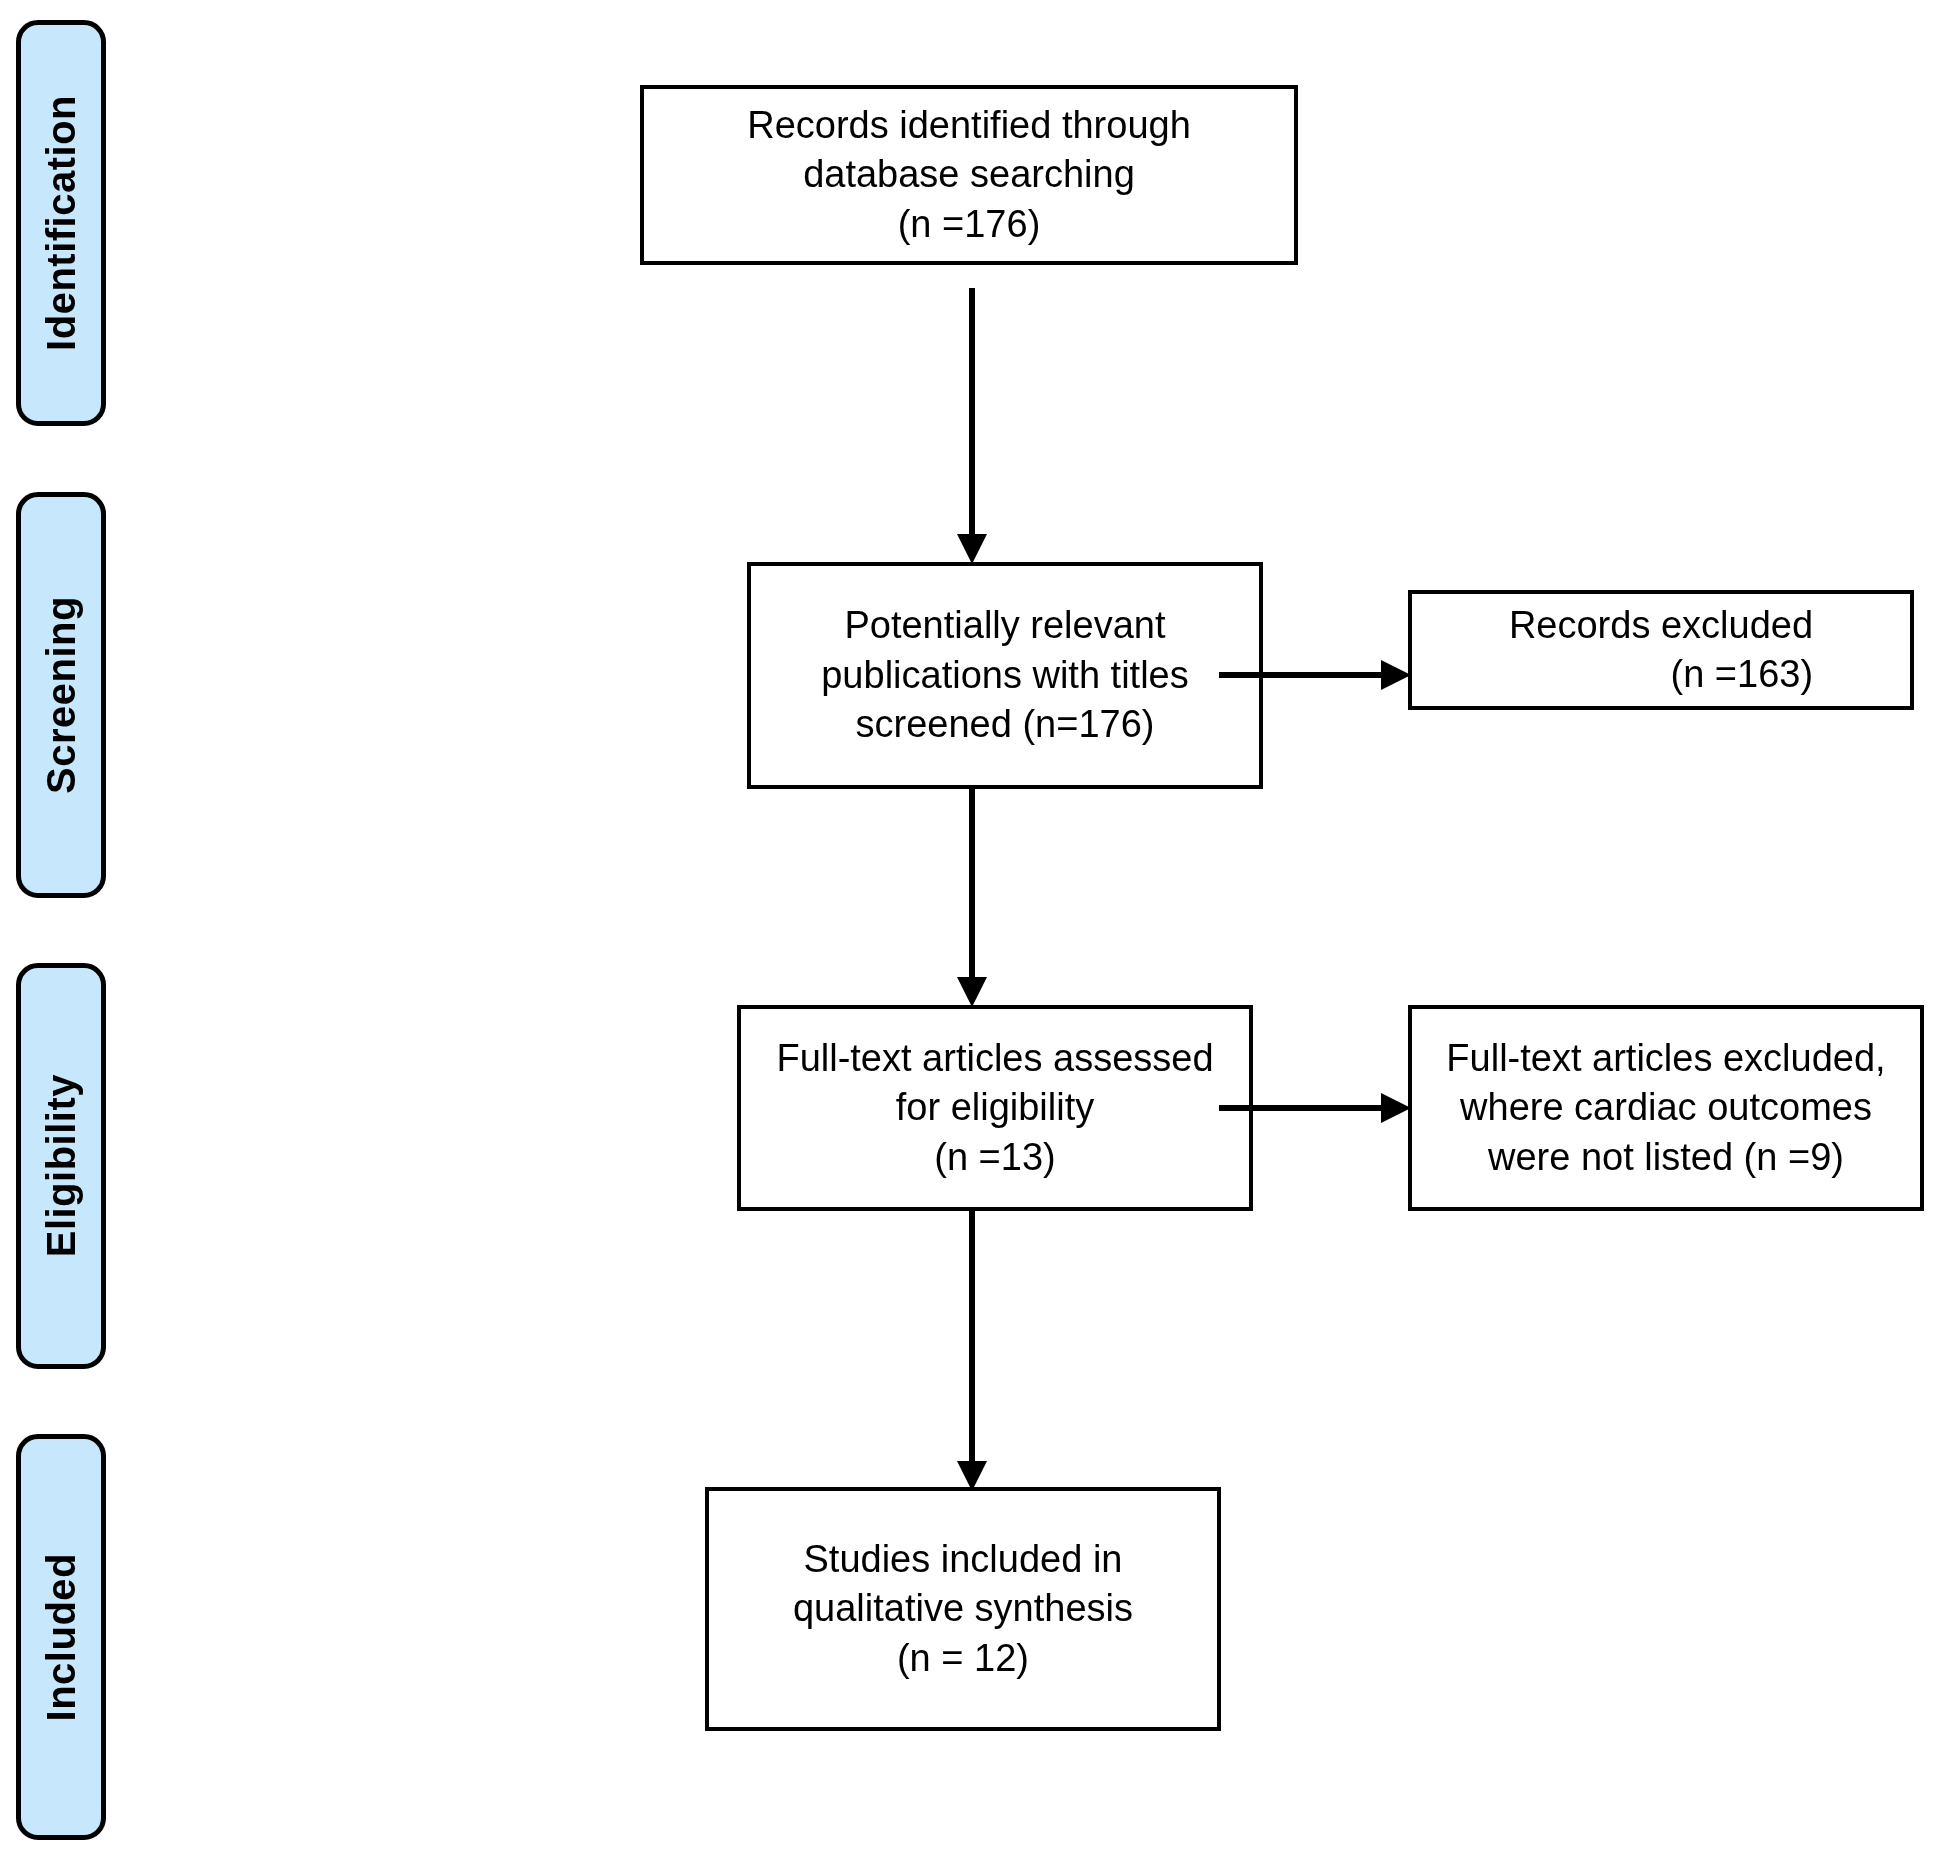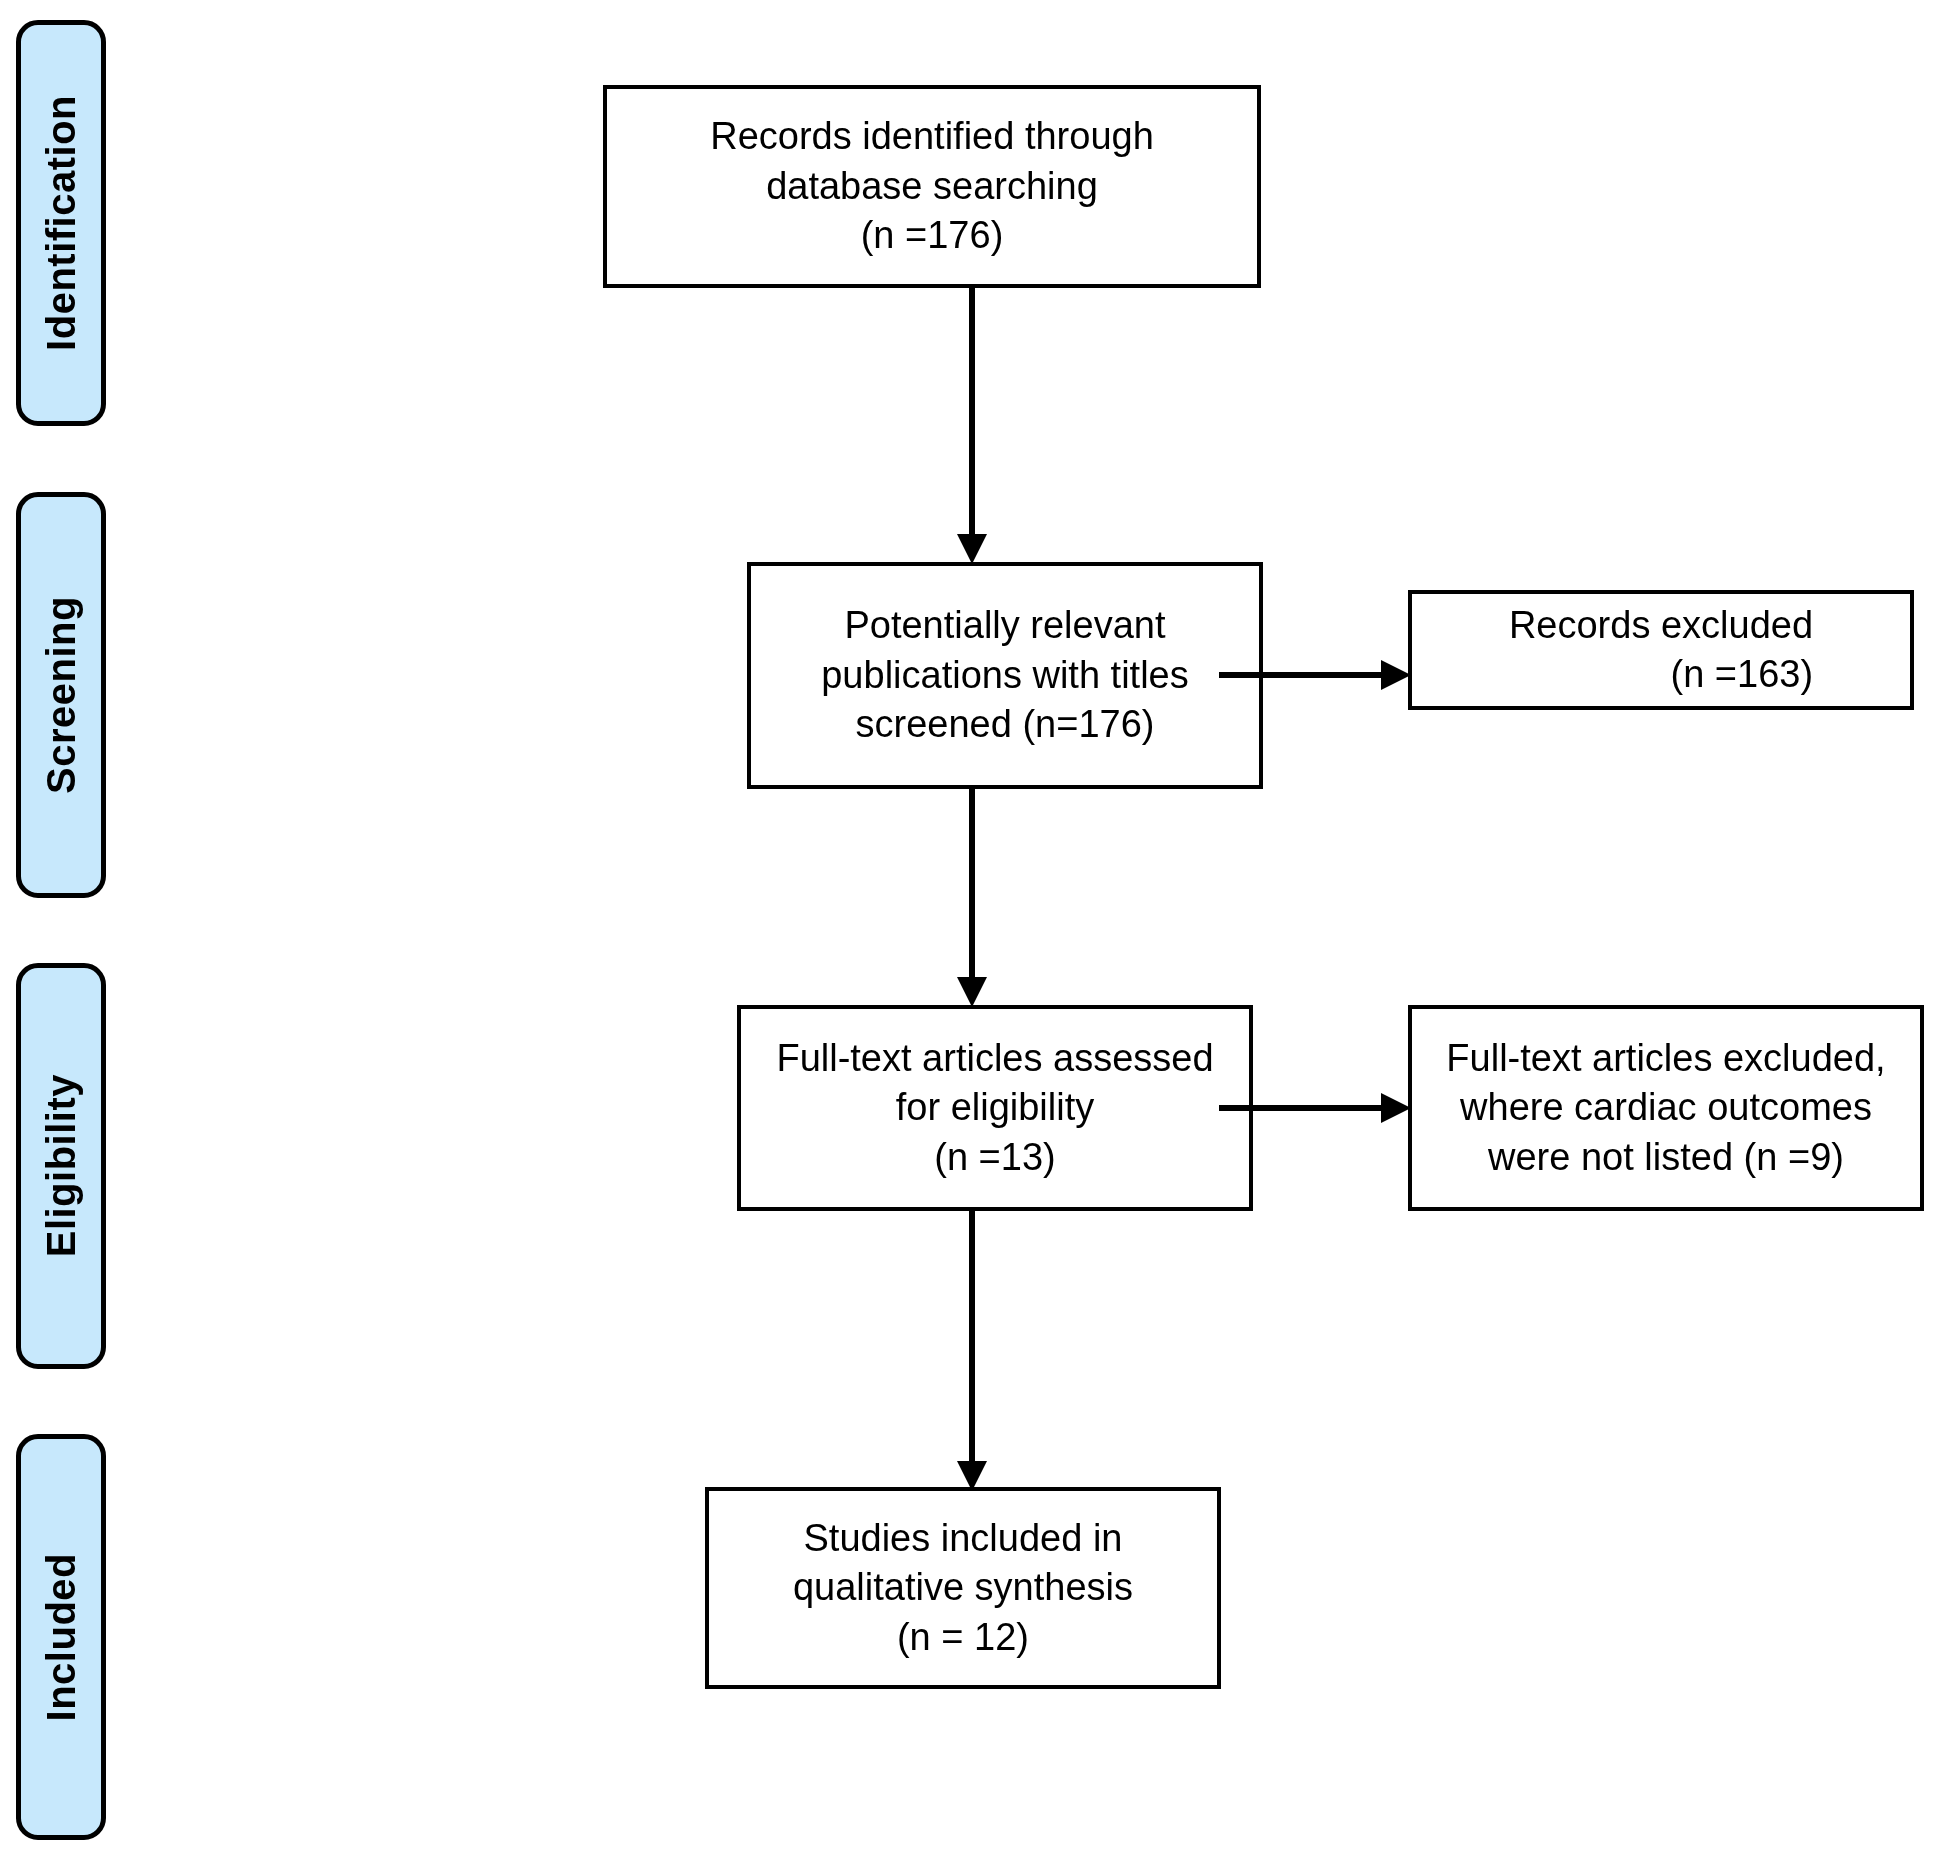--- a/index.html
+++ b/index.html
@@ -84,21 +84,21 @@
   </div>
 
   <div class="stage-tab" style="left:16px; top:963px; width:90px; height:406px;">
     <span class="stage-tab-label">Eligibility</span>
   </div>
 
   <div class="stage-tab" style="left:16px; top:1434px; width:90px; height:406px;">
     <span class="stage-tab-label">Included</span>
   </div>
 
-  <div class="flow-box" style="left:603px; top:85px; width:658px; height:203px;">
+  <div class="flow-box" style="left:640px; top:85px; width:658px; height:180px;">
     <span class="flow-box-text">Records identified through
 database searching
 (n =176)</span>
   </div>
 
   <div class="flow-box" style="left:747px; top:562px; width:516px; height:227px;justify-content:center;">
     <span class="flow-box-text">Potentially relevant
 publications with titles
 screened (n=176)</span>
   </div>
@@ -113,21 +113,21 @@
 for eligibility
 (n =13)</span>
   </div>
 
   <div class="flow-box" style="left:1408px; top:1005px; width:516px; height:206px;">
     <span class="flow-box-text">Full-text articles excluded,
 where cardiac outcomes
 were not listed (n =9)</span>
   </div>
 
-  <div class="flow-box" style="left:705px; top:1487px; width:516px; height:202px;">
+  <div class="flow-box" style="left:705px; top:1487px; width:516px; height:244px;">
     <span class="flow-box-text">Studies included in
 qualitative synthesis
 (n = 12)</span>
   </div>
 
   <div class="conn" style="left:952px; top:288px; width:40px; height:278px;">
     <svg width="40" height="278" viewBox="0 0 40 278">
       <line x1="20" y1="0" x2="20" y2="258" stroke="#000000" stroke-width="6"></line>
       <polygon points="20,276 5,246 35,246" fill="#000000"></polygon>
     </svg>

